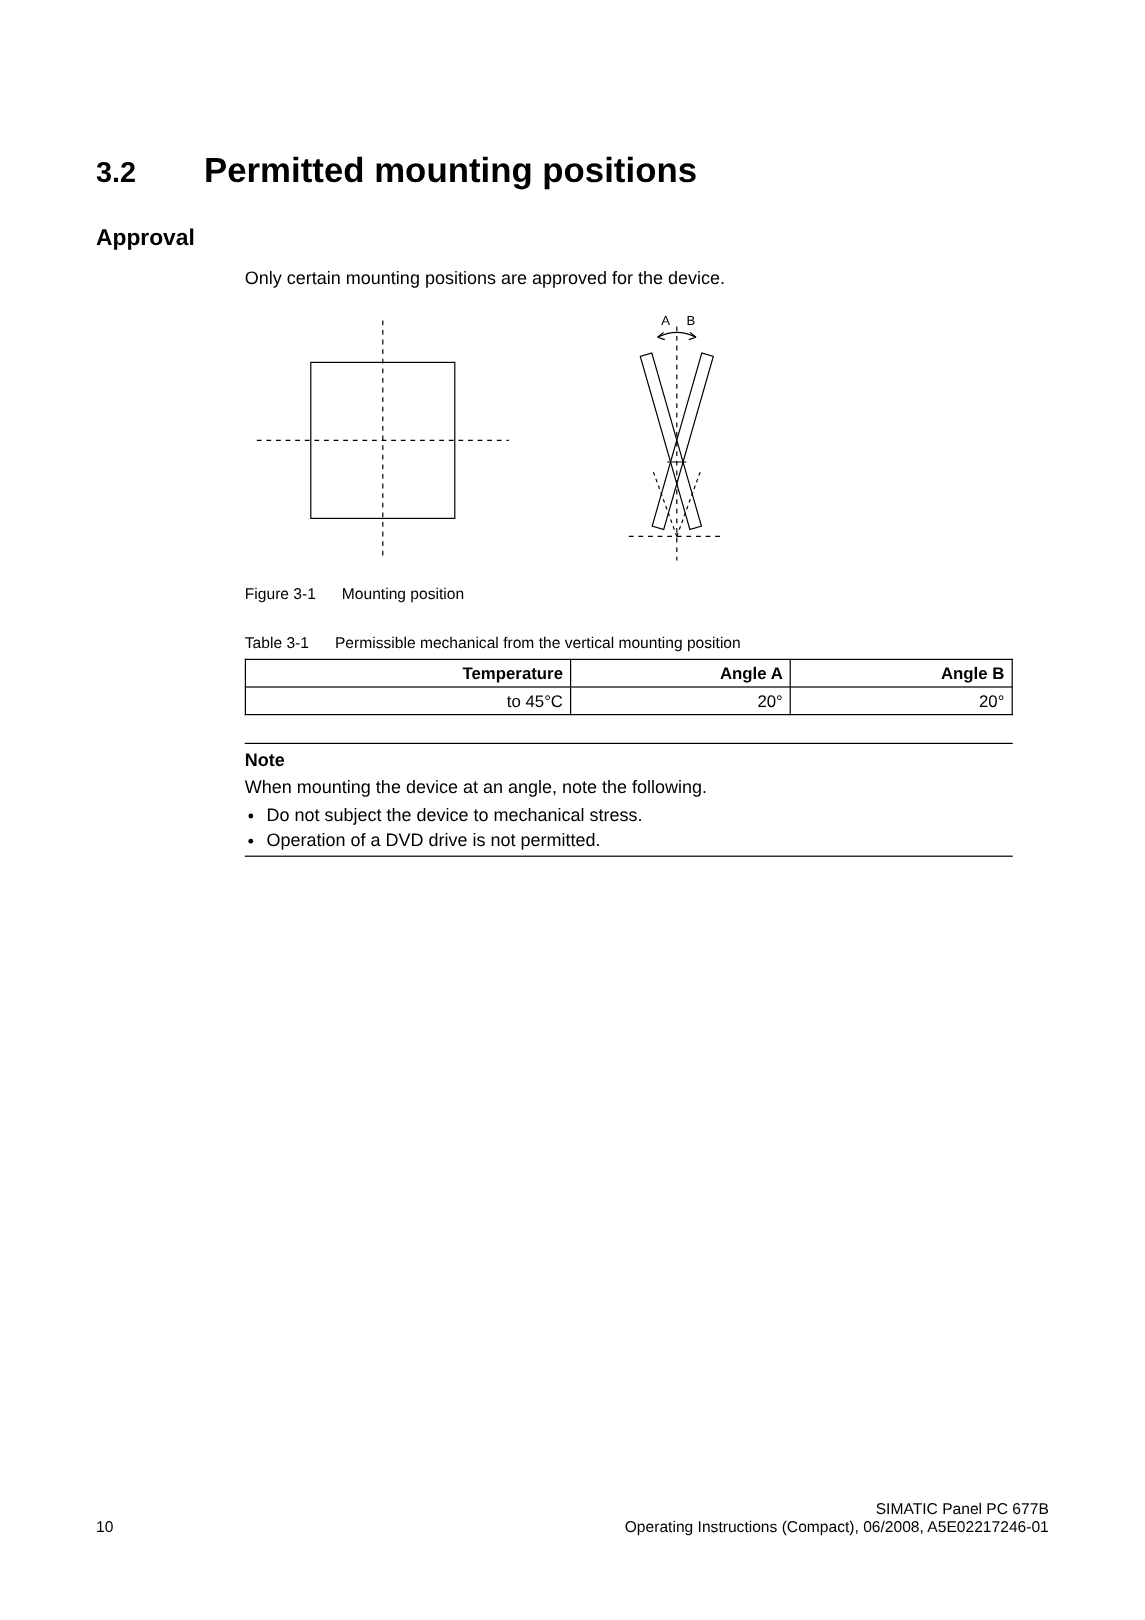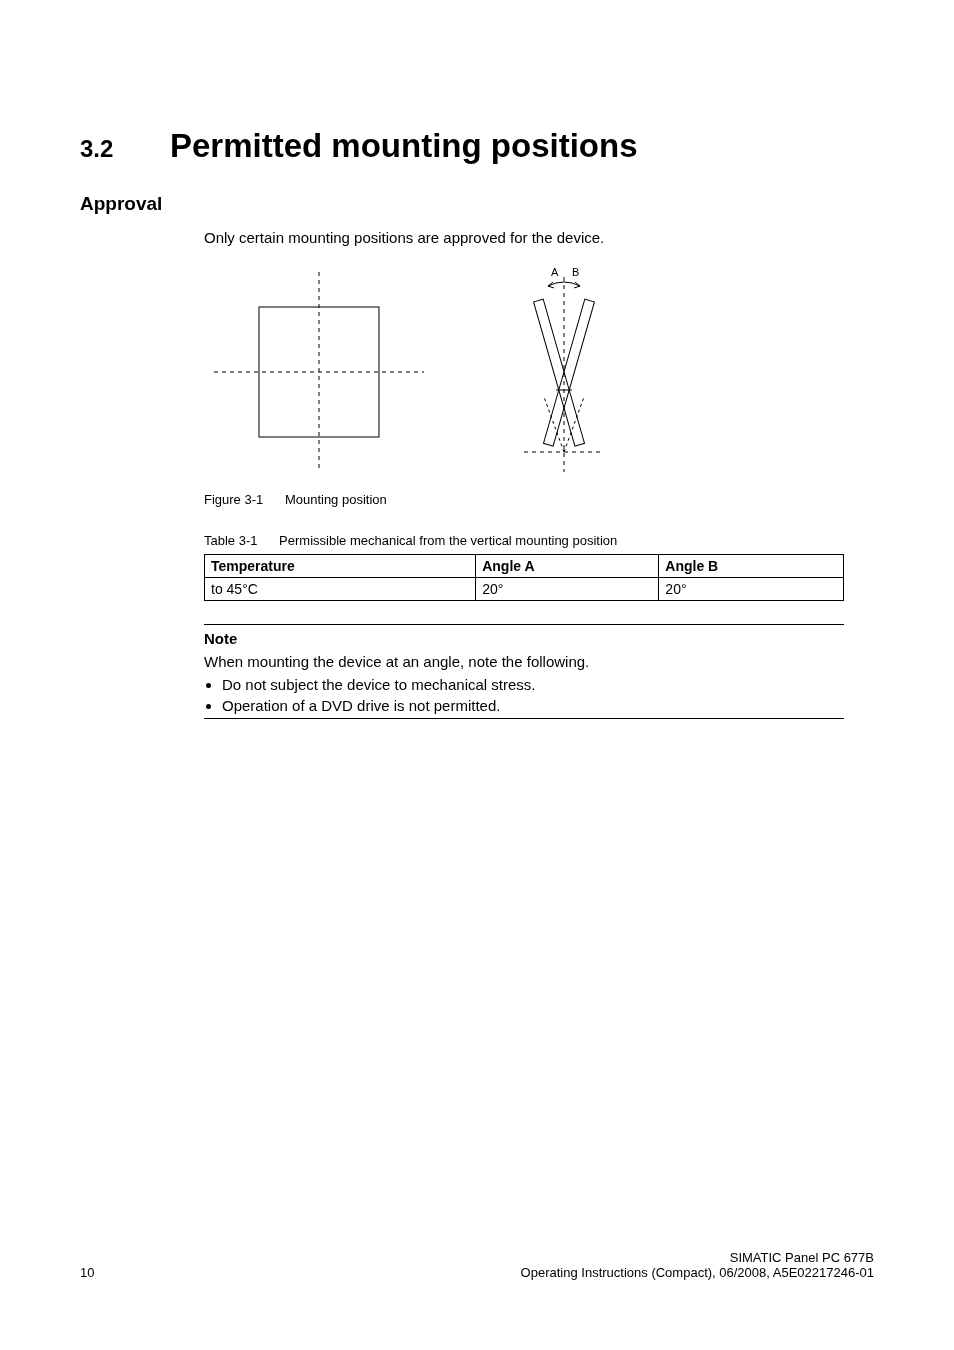--- a/index.html
+++ b/index.html
@@ -40,21 +40,21 @@
     align-items: baseline;
     margin-top: 42px;
     margin-bottom: 28px;
   }
   .section-num {
     font-size: 24px;
     font-weight: bold;
     width: 90px;
   }
   .section-title {
-    font-size: 33px;
+    font-size: 29px;
     font-weight: bold;
   }
   .approval-heading {
     font-weight: bold;
     font-size: 19px;
     margin-bottom: 14px;
   }
   .body-indent {
     margin-left: 124px;
   }
@@ -75,21 +75,21 @@
   .captionlabel { margin-right: 18px; }
   .table-caption { margin-top: 26px; margin-bottom: 6px; }
   table.angle {
     border-collapse: collapse;
     width: 640px;
     font-size: 14px;
   }
   table.angle th, table.angle td {
     border: 1px solid #000;
     padding: 3px 6px;
-    text-align: left;
+    text-align: right;
   }
   table.angle th {
     font-weight: bold;
   }
   .note-block {
     margin-left: 124px;
     margin-top: 23px;
     width: 640px;
   }
   .note-rule-thick {

